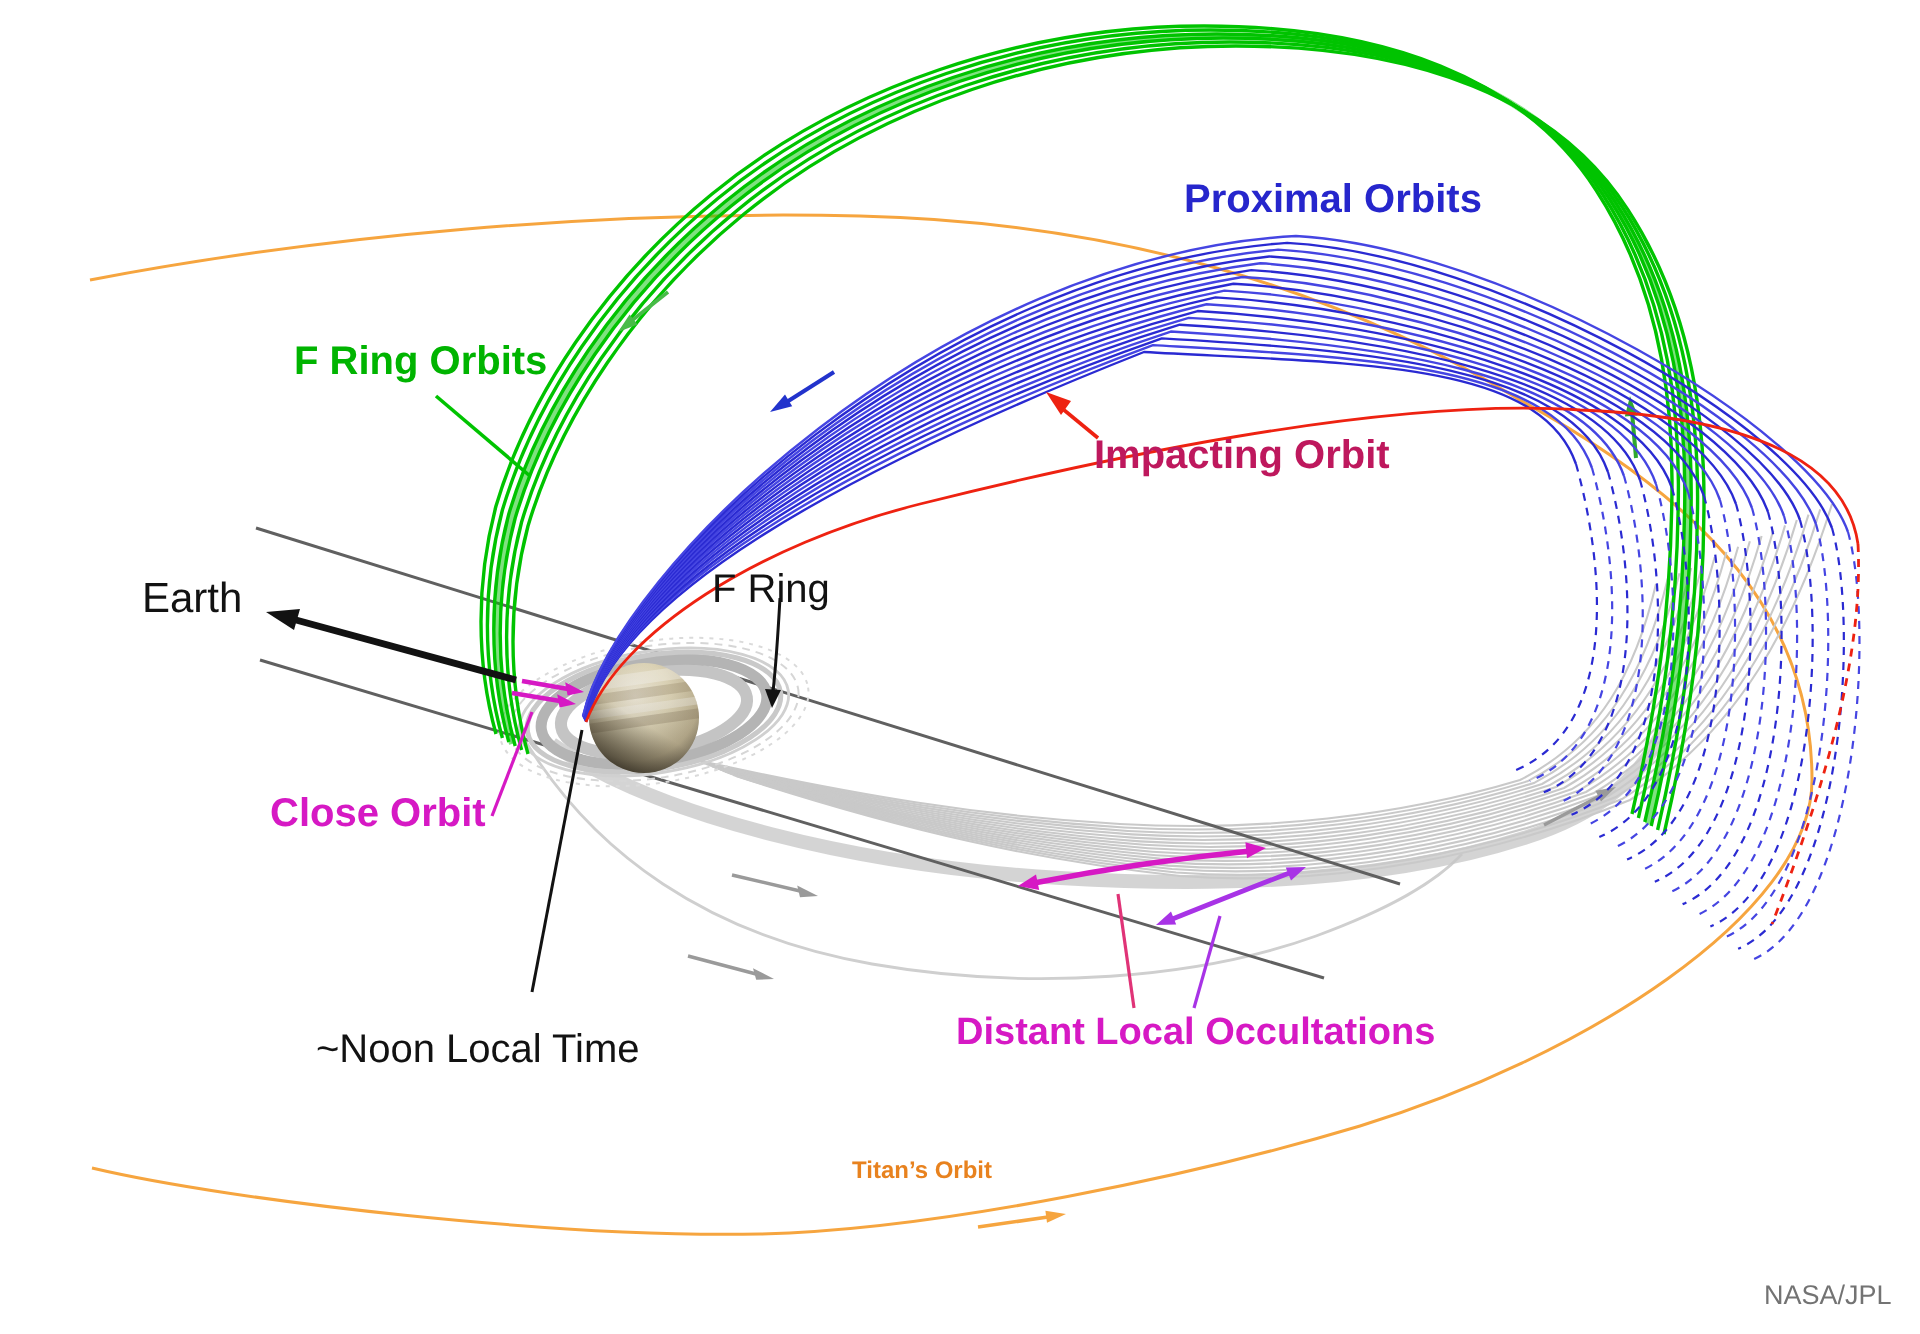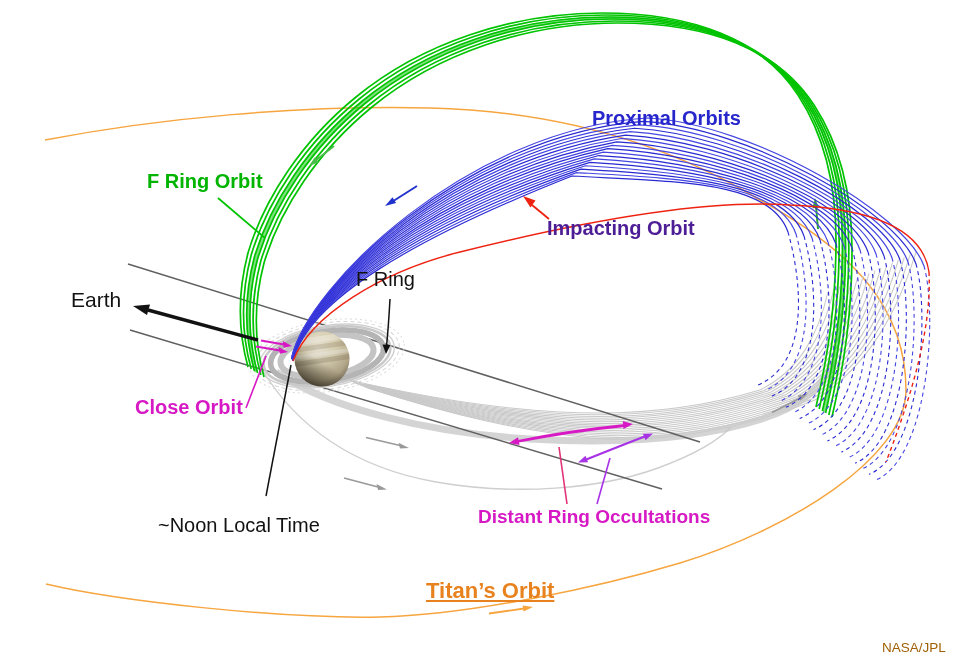--- a/index.html
+++ b/index.html
@@ -3,25 +3,25 @@
 <meta charset="utf-8">
 <style>
   html,body{margin:0;padding:0;background:#ffffff;}
   #stage{position:relative;width:960px;height:667px;background:#ffffff;overflow:hidden;
          font-family:"Liberation Sans", sans-serif;}
   #stage svg{position:absolute;left:0;top:0;}
   .lbl{position:absolute;white-space:nowrap;font-family:"Liberation Sans",sans-serif;}
   .lbl.bold{font-weight:bold;}
   .green{color:#00b400;}
   .blue{color:#2626cc;}
-  .red{color:#4c1d95;}
+  .red{color:#be185d;}
   .magenta{color:#d619c4;}
   .orange{color:#e8821e;}
   .black{color:#121212;}
-  .credit{color:#a16207;}
+  .credit{color:#737373;}
 </style>
 </head>
 <body>
 
 <div id="stage">
 <svg width="960" height="667" viewBox="0 0 960 667">
   <defs>
     <radialGradient id="pg" cx="42%" cy="30%" r="78%">
       <stop offset="0" stop-color="#f2ecdc"></stop>
       <stop offset="0.4" stop-color="#dcd3b6"></stop>
@@ -201,25 +201,25 @@
     <line x1="559" y1="447" x2="567" y2="504" stroke="#e03377" stroke-width="1.6"></line>
     <line x1="610" y1="458" x2="597" y2="504" stroke="#a833e6" stroke-width="1.6"></line>
   </g>
 
   <g>
     <line x1="489" y1="613.5" x2="524" y2="608.5" stroke="#f6a53f" stroke-width="1.8"></line>
     <polygon points="533,607 523.5,611.4 522.7,605.4" fill="#f6a53f"></polygon>
   </g>
 </svg>
 
-<div class="lbl bold green" style="left:147px;top:170px;font-size:20px;">F Ring Orbit</div>
-<div class="lbl bold blue" style="left:592px;top:107px;font-size:20px;">Proximal Orbits</div>
+<div class="lbl bold green" style="left:147px;top:170px;font-size:20px;">F Ring Orbits</div>
+<div class="lbl bold blue" style="left:592px;top:89px;font-size:20px;">Proximal Orbits</div>
 <div class="lbl bold red" style="left:547px;top:217px;font-size:20px;">Impacting Orbit</div>
 <div class="lbl black" style="left:71px;top:288px;font-size:21px;">Earth</div>
-<div class="lbl black" style="left:356px;top:268px;font-size:20px;">F Ring</div>
+<div class="lbl black" style="left:356px;top:284px;font-size:20px;">F Ring</div>
 <div class="lbl bold magenta" style="left:135px;top:394px;font-size:20px;line-height:26px;">
   <div>Close Orbit</div>
 </div>
 <div class="lbl black" style="left:158px;top:514px;font-size:20px;">~Noon Local Time</div>
-<div class="lbl bold magenta" style="left:478px;top:506px;font-size:19px;">Distant Ring Occultations</div>
-<div class="lbl bold orange" style="left:426px;top:578px;font-size:22px;text-decoration:underline;">Titan’s Orbit</div>
+<div class="lbl bold magenta" style="left:478px;top:506px;font-size:19px;">Distant Local Occultations</div>
+<div class="lbl bold orange" style="left:426px;top:578px;font-size:12px;">Titan’s Orbit</div>
 <div class="lbl credit" style="left:882px;top:640px;font-size:13.5px;">NASA/JPL</div>
 </div>
 
 </body></html>

